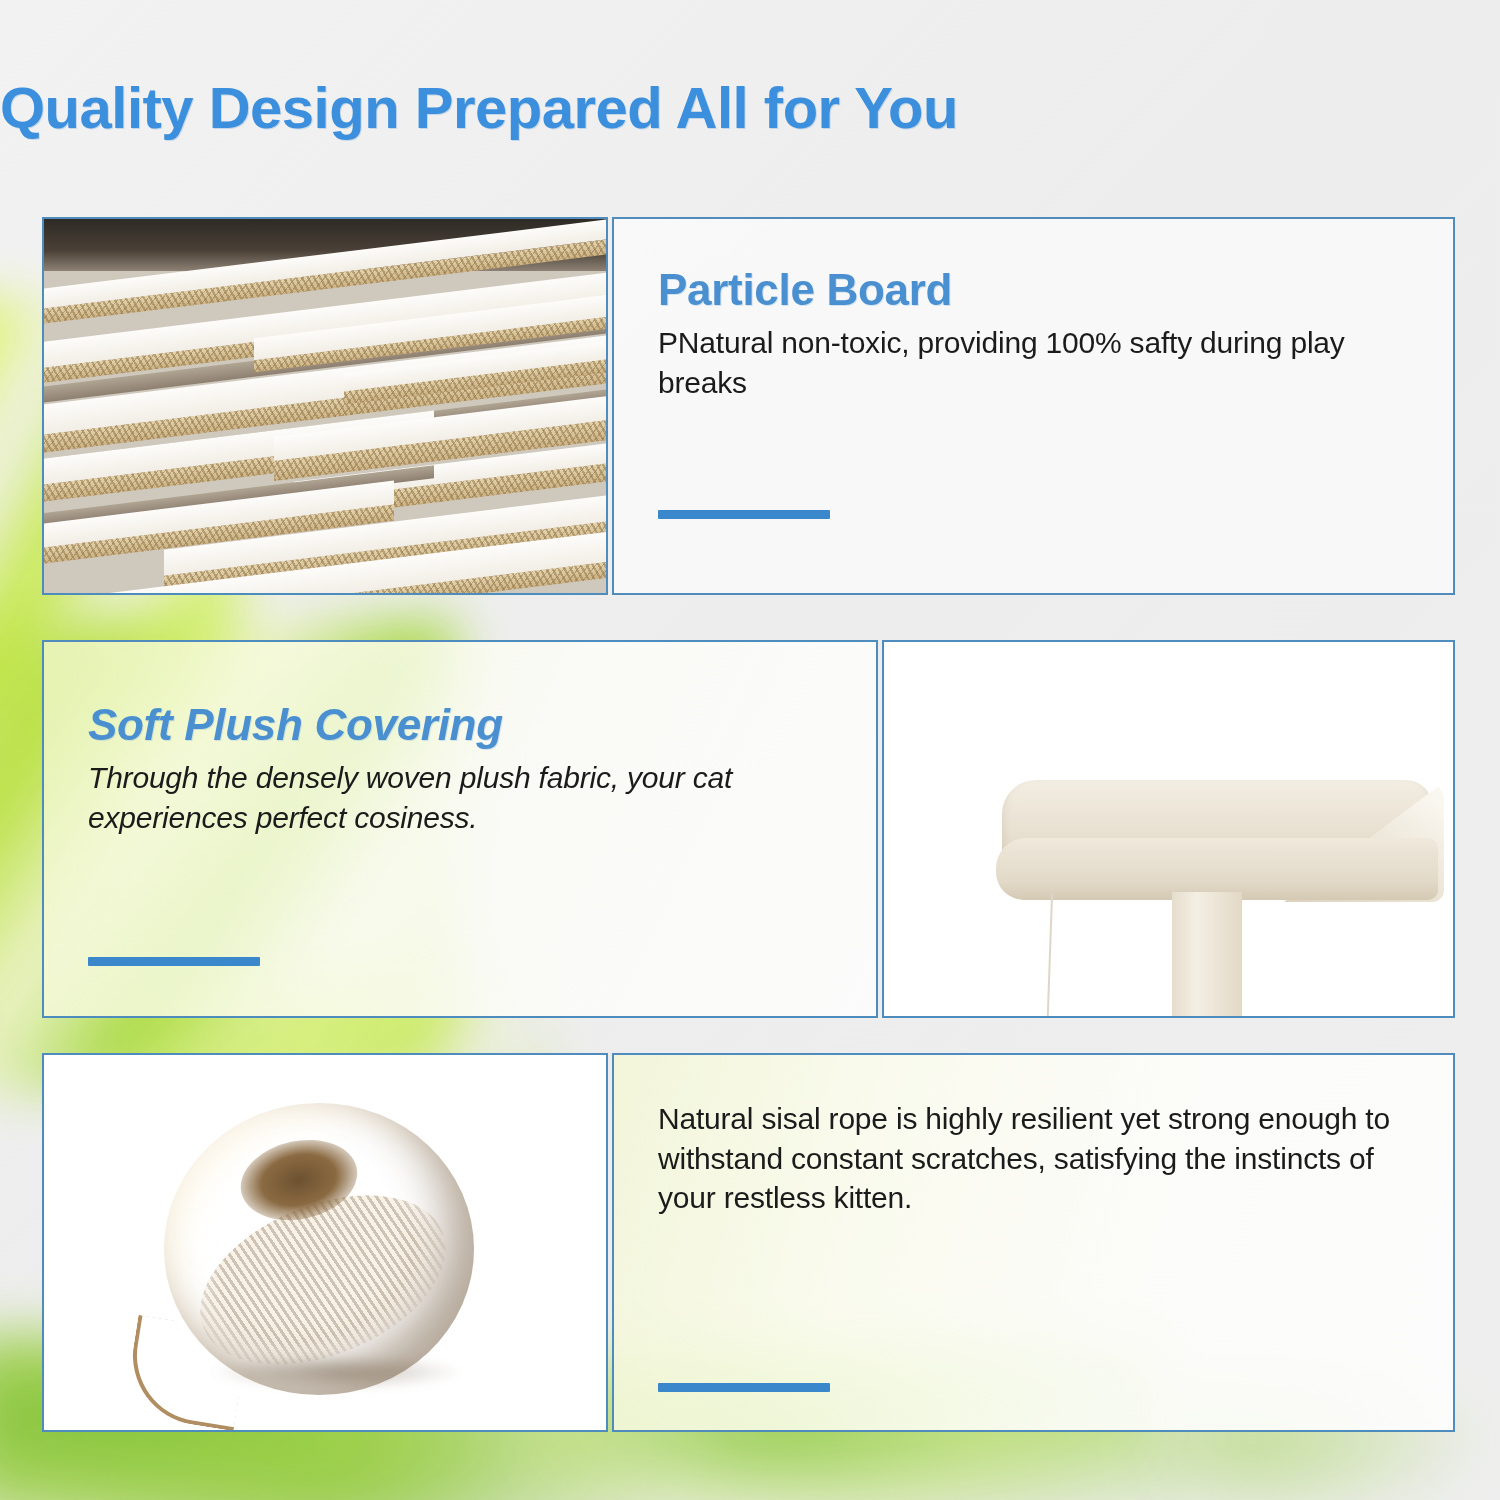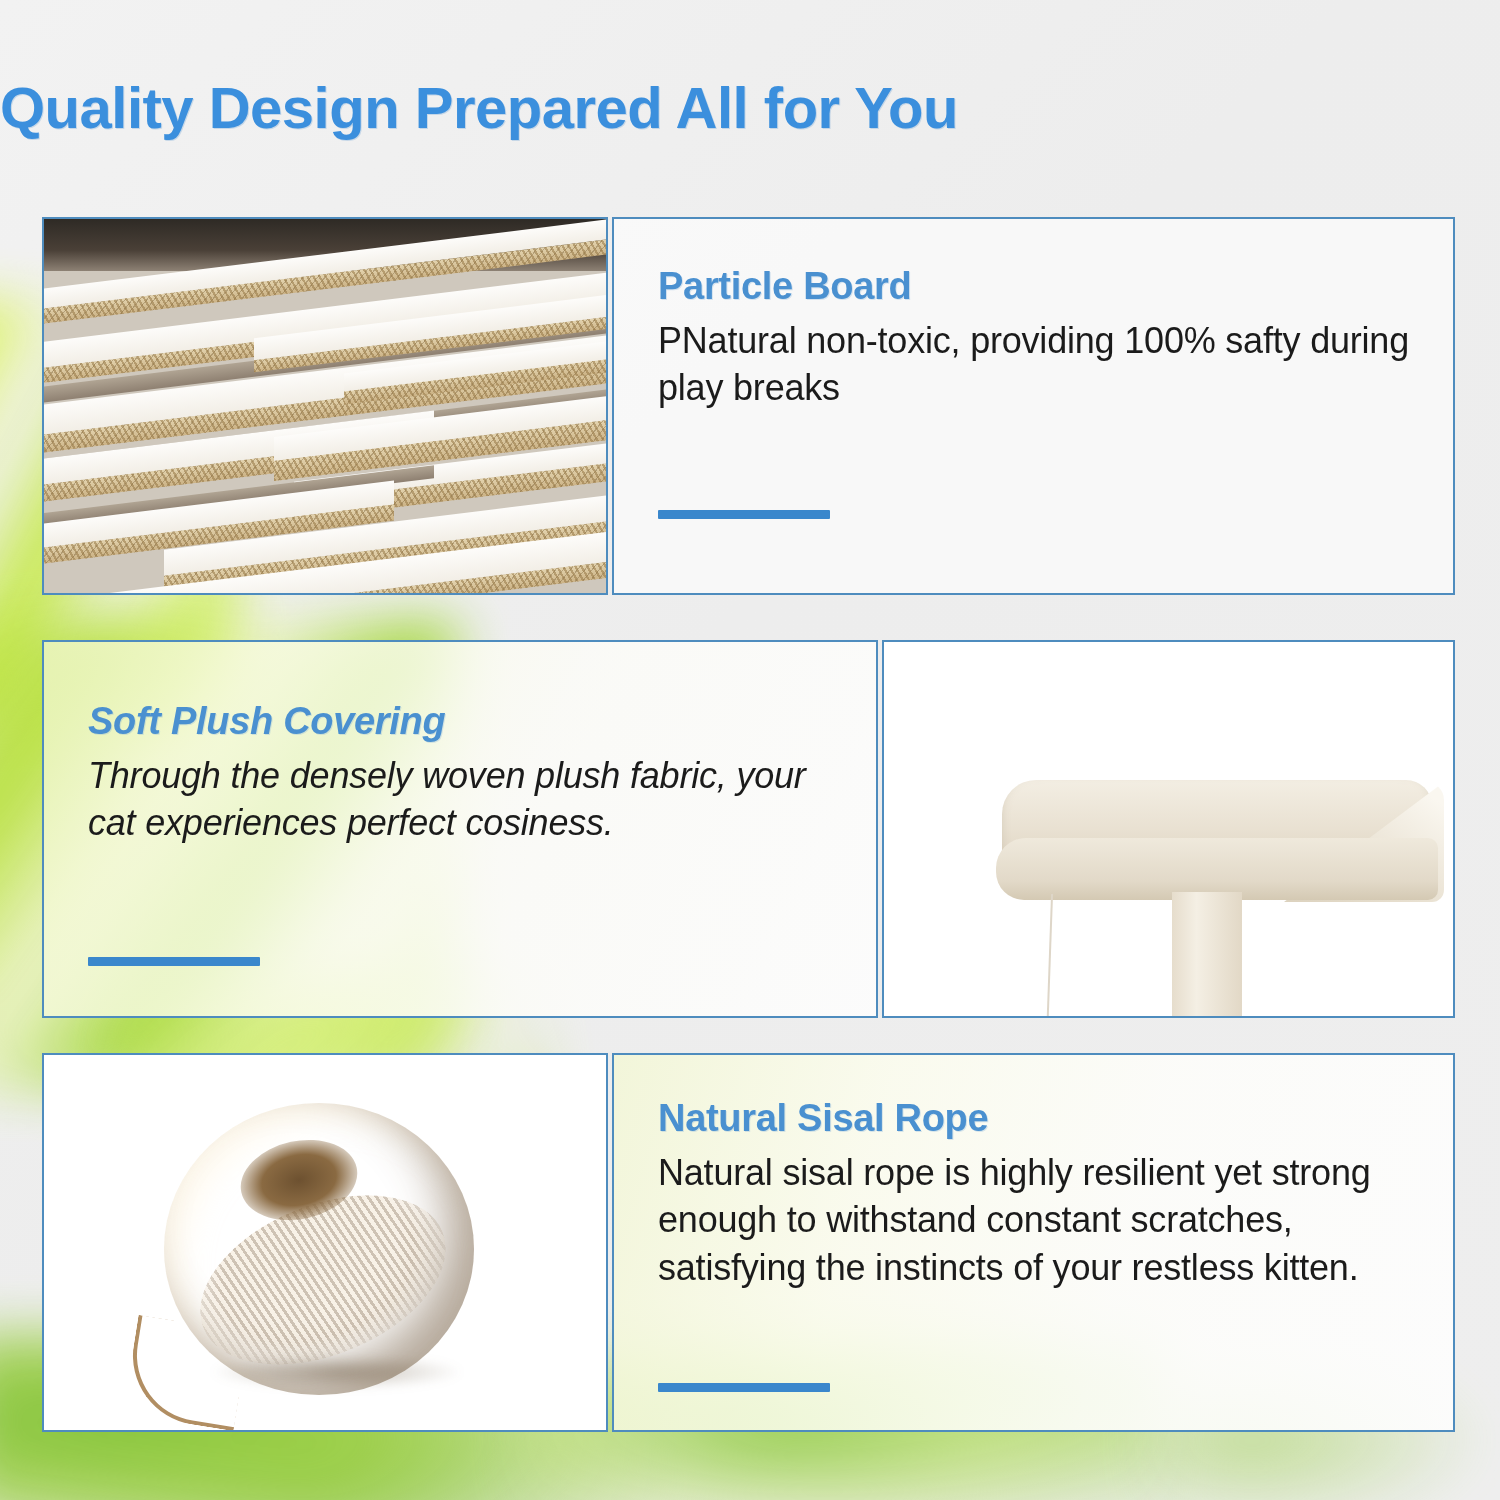--- a/index.html
+++ b/index.html
@@ -37,24 +37,24 @@
          color:#3b8fdd;
          text-shadow:1px 1px 0 rgba(120,170,215,.35);}
 
   
   .card{position:absolute;display:flex;box-sizing:border-box;}
   .pane{box-sizing:border-box;border:2px solid #4e8cbe;position:relative;overflow:hidden;}
   .pane.textpane{background:rgba(252,252,252,.72);}
   .pane.imgpane{background:#ffffff;}
 
   .txtinner{position:absolute;left:0;top:0;right:0;bottom:0;padding:48px 40px 0 44px;}
-  .head{color:#4a90d0;font-weight:700;font-size:38px;line-height:1.05;
+  .head{color:#4a90d0;font-weight:700;font-size:44px;line-height:1.05;
         margin:0 0 10px 0;letter-spacing:-.3px;
         text-shadow:1px 1px 0 rgba(130,175,215,.3);}
-  .body{color:#1b1b1b;font-size:36px;line-height:1.32;margin:0;
+  .body{color:#1b1b1b;font-size:30px;line-height:1.32;margin:0;
         font-weight:400;letter-spacing:-.2px;}
   .bar{position:absolute;height:9px;background:#3a87cc;border-radius:1px;}
 
   
   #card1{left:42px;top:217px;width:1413px;height:378px;}
   #c1img{width:566px;height:100%;}
   #c1txt{width:843px;height:100%;margin-left:4px;}
   #c1bar{left:44px;bottom:74px;width:172px;}
 
   
@@ -227,20 +227,19 @@
       <div class="rope">
         <div class="ball-shadow"></div>
         <div class="ball"></div>
         <div class="ball-wrap"></div>
         <div class="ball-core"></div>
         <div class="tail"></div>
       </div>
     </div>
     <div class="pane textpane" id="c3txt">
       <div class="txtinner" style="padding-top:44px;">
-        <h2 class="head">Natural Sisal Rope</h2>
         <p class="body">Natural sisal rope is highly resilient yet strong enough to withstand constant scratches, satisfying the instincts of your restless kitten.</p>
       </div>
       <div class="bar" id="c3bar"></div>
     </div>
   </div>
 
 </div>
 
 </body></html>

